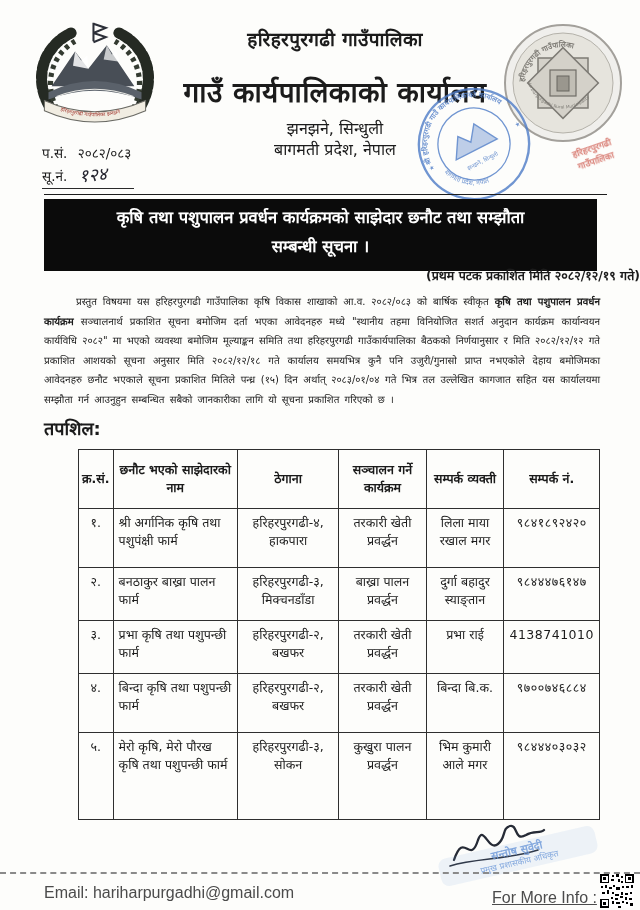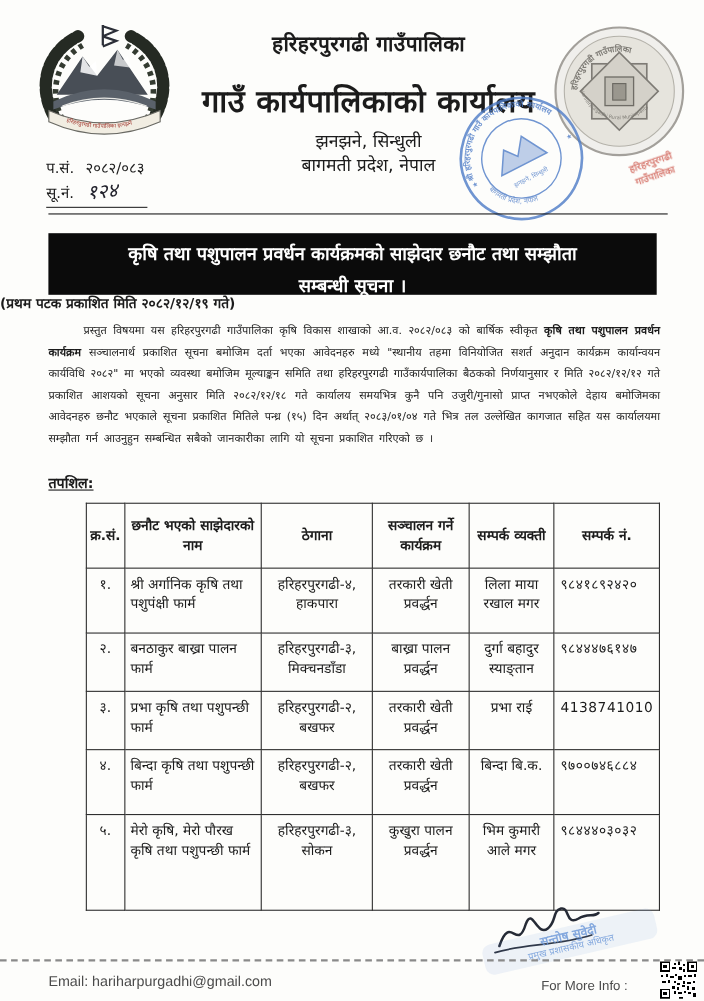--- a/index.html
+++ b/index.html
@@ -22,57 +22,57 @@
     position:absolute;left:546px;top:142px;width:96px;
     transform:rotate(-19deg);color:#cb5044;opacity:.72;filter:blur(.5px);
     font-size:9px;font-weight:bold;line-height:13px;text-align:center;
   }
   .refblock{position:absolute;left:42px;top:142px;font-size:13.5px;line-height:22px;}
   .ref-no{display:inline-block;margin-left:6px;}
   .serial-row{border-bottom:1px solid #2a2a2a;padding-bottom:1px;display:inline-block;min-width:92px;}
   .serial-no{display:inline-block;font-size:18px;font-style:italic;transform:rotate(-5deg);margin-left:7px;color:#23232d;}
   .toprule{position:absolute;left:44px;top:194px;width:563px;height:1px;background:#1c1c1c;}
   .titlebar{
-    position:absolute;left:44px;top:212px;width:553px;height:56px;
+    position:absolute;left:44px;top:199px;width:553px;height:72px;
     background:#0b0b0b;color:#fff;text-align:center;
     font-weight:bold;font-size:16.5px;line-height:29px;padding-top:4px;box-sizing:border-box;
   }
-  .published{position:absolute;left:0;right:0;top:267px;text-align:left;font-size:12.5px;font-weight:bold;}
+  .published{position:absolute;left:0;right:0;top:267px;text-align:right;font-size:12.5px;font-weight:bold;}
   
   .content{margin:0 40px 0 44px;width:556px;}
   .bodypara{
     margin:0;text-align:justify;font-size:10px;line-height:19.5px;
     text-indent:32px;word-spacing:2px;
   }
-  .annex{margin-top:21px;font-size:13px;font-weight:bold;text-decoration:underline;}
+  .annex{margin-top:7px;font-size:18px;font-weight:bold;}
   
   table.listing{border-collapse:collapse;margin:9px 0 0 34px;table-layout:fixed;}
   table.listing th,table.listing td{
     border:1px solid #2f2f2f;font-size:12.5px;line-height:18px;
     padding:5px 5px;vertical-align:top;word-wrap:break-word;
   }
   table.listing th{font-weight:bold;text-align:center;vertical-align:middle;height:50px;padding:4px 3px;}
   .c0{width:32px;} .c1{width:140px;} .c2{width:106px;} .c3{width:96px;} .c4{width:84px;} .c5{width:64px;}
   td.sn{text-align:center;}
   td.addr,td.prog,td.person{text-align:center;}
-  td.phone{font-size:12.5px;letter-spacing:.5px;}
+  td.phone{text-align:center;font-size:12.5px;letter-spacing:.5px;}
   tr.r1 td{height:48px;} tr.r2 td{height:42px;} tr.r3 td{height:42px;}
   tr.r4 td{height:48px;} tr.r5 td{height:76px;}
   
   .signature{position:absolute;left:446px;top:820px;width:104px;height:54px;}
   .officer-stamp{
     position:absolute;left:438px;top:842px;width:160px;text-align:center;
     transform:rotate(-13deg);color:#6f9ad9;opacity:.85;
     background:rgba(120,160,220,.14);border-radius:8px;padding:2px 0;
   }
   .officer-name{font-size:11px;font-weight:bold;line-height:13px;}
   .officer-title{font-size:8.5px;line-height:11px;}
   .dashline{position:absolute;left:0;top:872px;width:640px;border-top:2px dashed #8a8a8a;}
-  .email{position:absolute;left:44px;top:884px;font-family:"Liberation Sans",sans-serif;font-size:13px;color:#4b4b4b;}
-  .moreinfo{position:absolute;left:492px;top:889px;font-family:"Liberation Sans",sans-serif;font-size:12px;color:#4b4b4b;}
+  .email{position:absolute;left:44px;top:884px;font-family:"Liberation Sans",sans-serif;font-size:16px;color:#4b4b4b;}
+  .moreinfo{position:absolute;left:492px;top:889px;font-family:"Liberation Sans",sans-serif;font-size:16px;color:#4b4b4b;text-decoration:underline;}
   .qr{position:absolute;left:600px;top:874px;width:34px;height:34px;}
 </style>
 </head>
 <body>
 
 <div class="page">
 
   <div class="header">
 
     <svg class="emblem" viewBox="0 0 135 112">

